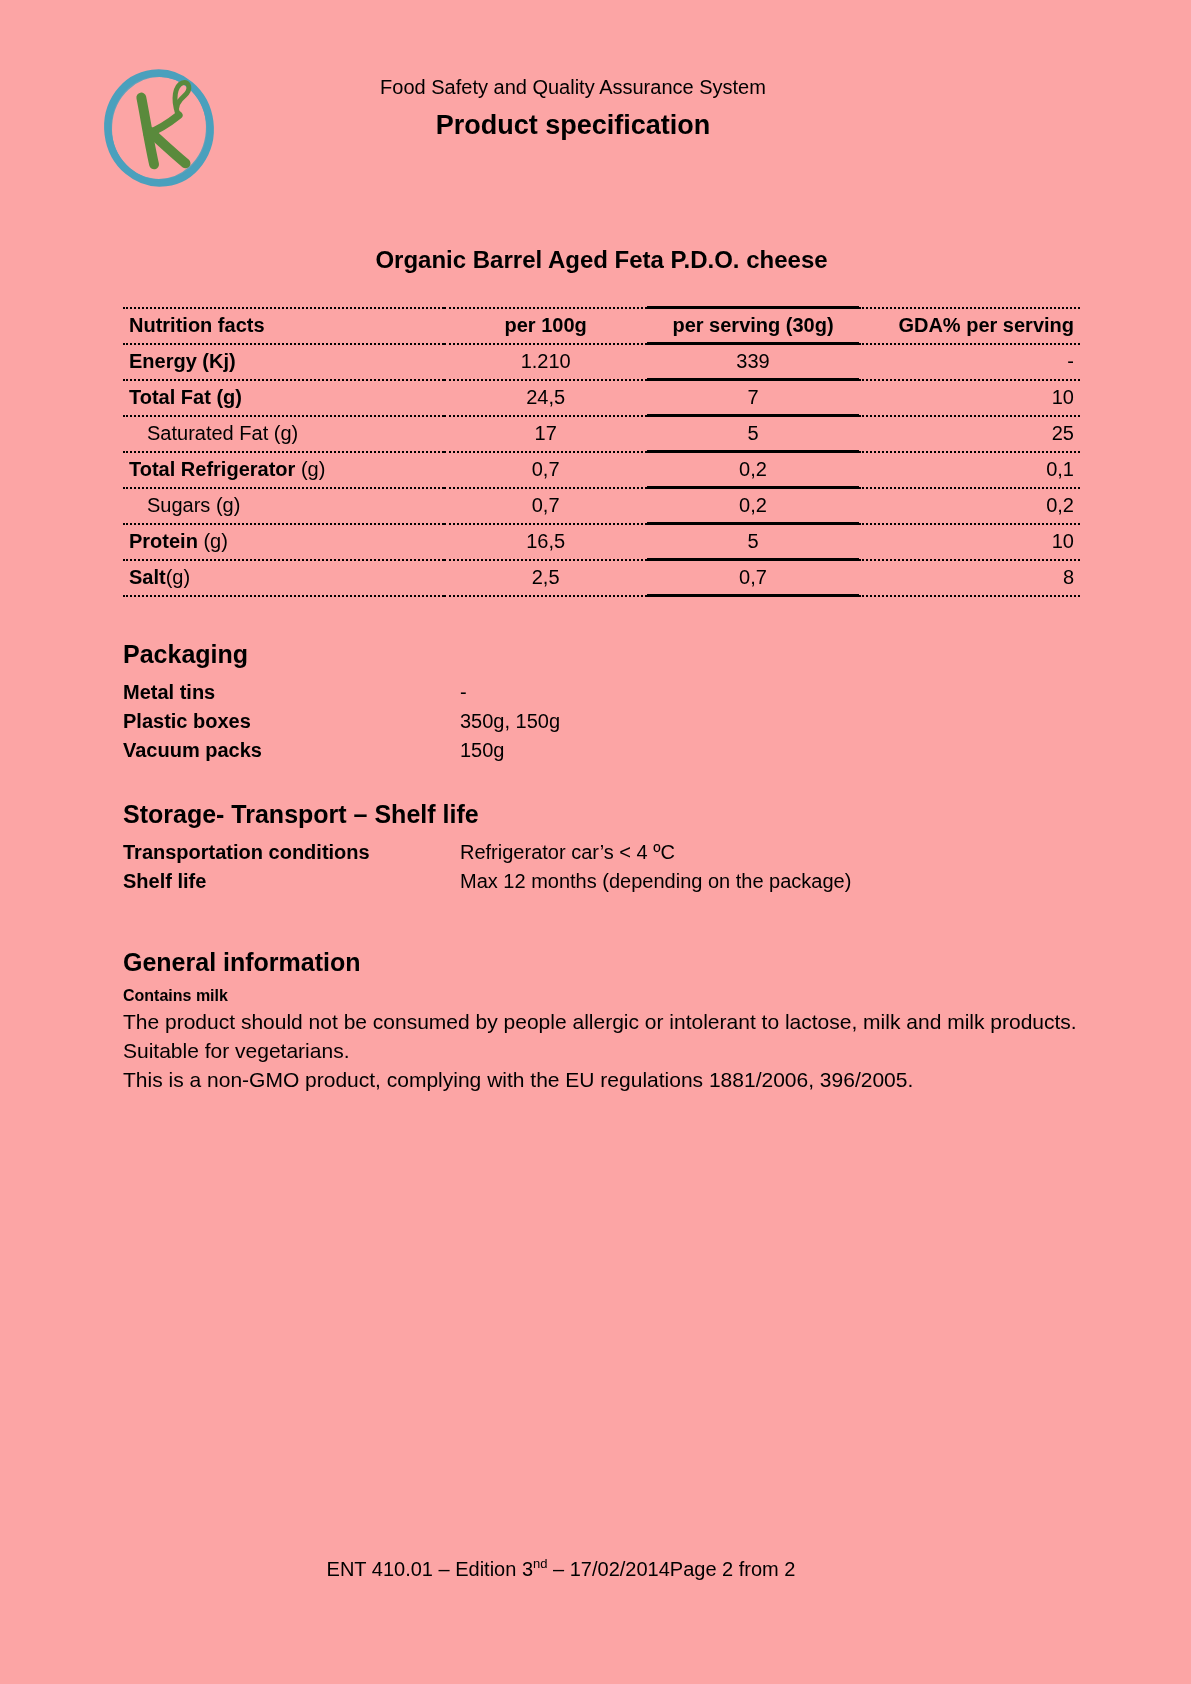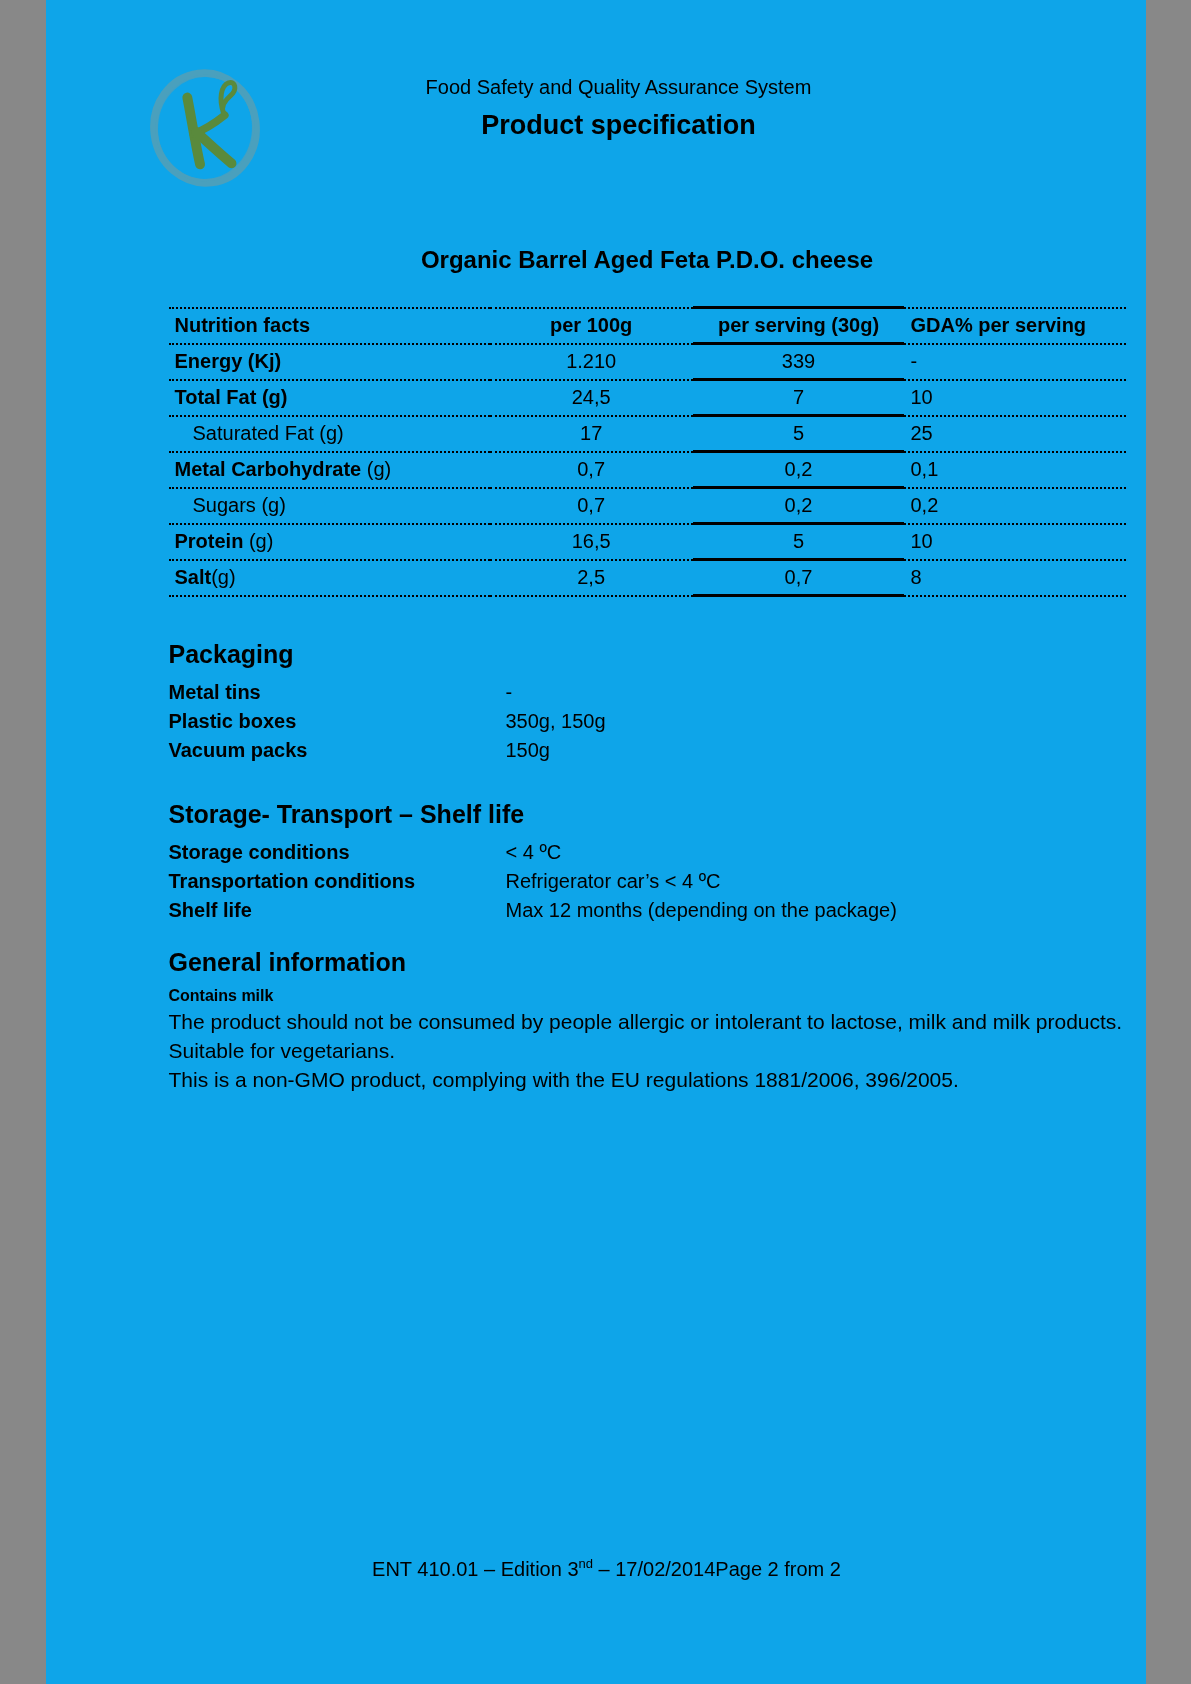--- a/index.html
+++ b/index.html
@@ -1,20 +1,20 @@
 <!DOCTYPE html>
 <html><head>
 <meta charset="utf-8">
 <style>
   html,body { margin:0; padding:0; background:#888; }
   .page {
     position:relative;
-    width:1100px; height:1684px;
+    width:1191px; height:1684px;
     margin:0 auto;
-    background:#0ea5e9;
+    background:#fca5a5;
     font-family:"Liberation Sans", sans-serif;
     color:#000;
     overflow:hidden;
   }
 
   
   .logo { position:absolute; left:100px; top:66px; }
   .header-block { position:absolute; left:123px; top:76px; width:900px; text-align:center; }
   .system-line { font-size:20px; }
   .doc-title { font-size:27px; font-weight:bold; margin-top:11px; }
@@ -33,21 +33,21 @@
   table.nutrition th, table.nutrition td {
     padding:3px 6px; font-size:20px; height:27px;
     border-bottom:2px dotted #000;
   }
   table.nutrition thead th { border-top:2px dotted #000; }
   table.nutrition thead th.c3 { border-top:3px solid #000;margin-top:44px; }
   table.nutrition .c3 { border-bottom:3px solid #000; }
   th.c1 { width:34%; text-align:left; font-size:25px; }
   .c2 { width:21%; text-align:center; }
   .c3 { width:22%; text-align:center; }
-  .c4 { width:23%; text-align:left; }
+  .c4 { width:23%; text-align:right; }
   td.label-cell { text-align:left; }
   td.label-cell .b { font-weight:bold; }
   tr.indent td.label-cell { padding-left:24px; }
   table.nutrition thead th { font-weight:bold; }
 
   
   .section { position:absolute; left:123px; }
   .section-heading { font-size:25px; font-weight:bold; margin:0 0 9px 0; }
   .kv-row { display:flex; line-height:29px; font-size:20px; }
   .kv-label { width:337px; font-weight:bold; flex:none; }
@@ -113,21 +113,21 @@
         <td class="c3">7</td>
         <td class="c4">10</td>
       </tr>
       <tr class="indent">
         <td class="label-cell"><span>Saturated Fat (g)</span><span></span></td>
         <td class="c2">17</td>
         <td class="c3">5</td>
         <td class="c4">25</td>
       </tr>
       <tr>
-        <td class="label-cell"><span class="b">Metal Carbohydrate</span><span> (g)</span></td>
+        <td class="label-cell"><span class="b">Total Refrigerator</span><span> (g)</span></td>
         <td class="c2">0,7</td>
         <td class="c3">0,2</td>
         <td class="c4">0,1</td>
       </tr>
       <tr class="indent">
         <td class="label-cell"><span>Sugars (g)</span><span></span></td>
         <td class="c2">0,7</td>
         <td class="c3">0,2</td>
         <td class="c4">0,2</td>
       </tr>
@@ -158,24 +158,20 @@
     </div>
     <div class="kv-row">
       <div class="kv-label">Vacuum packs</div>
       <div class="kv-value">150g</div>
     </div>
   </div>
 
   <div class="section storage">
     <div class="section-heading">Storage- Transport – Shelf life</div>
     <div class="kv-row">
-      <div class="kv-label">Storage conditions</div>
-      <div class="kv-value">&lt; 4 ºC</div>
-    </div>
-    <div class="kv-row">
       <div class="kv-label">Transportation conditions</div>
       <div class="kv-value">Refrigerator car’s &lt; 4 ºC</div>
     </div>
     <div class="kv-row">
       <div class="kv-label">Shelf life</div>
       <div class="kv-value">Max 12 months (depending on the package)</div>
     </div>
   </div>
 
   <div class="section general">

